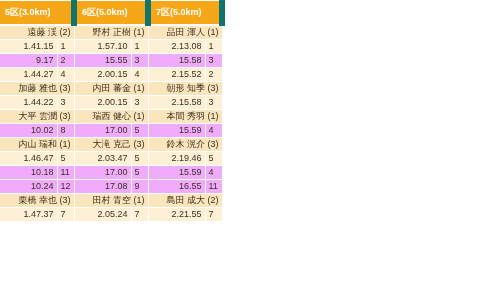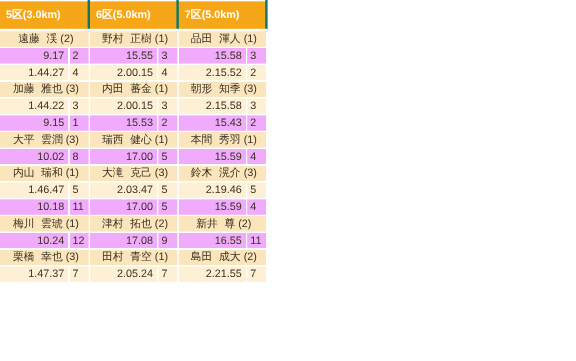--- a/index.html
+++ b/index.html
@@ -22,39 +22,39 @@
   #results-table col.c-name { width: 57px; }
   #results-table col.c-rank { width: 17px; }
 
   #results-table th {
     background: #f5a718;
     color: #ffffff;
     font-size: 9px;
     font-weight: bold;
     text-align: left;
     padding: 5px 4px 5px 5px;
-    border-right: 2px solid #0f766e;
+    border-right: 6px solid #0f766e;
     border-bottom: 2px solid #ffffff;
     letter-spacing: 0px;
     white-space: nowrap;
   }
   #results-table td {
     font-size: 9px;
     color: #3b3021;
     padding: 1px 3px;
     border-right: 1px solid #ffffff;
     border-bottom: 1px solid #ffffff;
     white-space: nowrap;
     overflow: hidden;
     height: 11px;
     line-height: 11px;
   }
   tr.runner-row td {
     background: #fae5bc;
-    text-align: center;
+    text-align: right;
     padding-left: 5px;
     margin-left: 20px;
   }
   tr.time-row td.split,
   tr.lap-row td.split {
     text-align: right;
     padding-right: 6px;
   }
   tr.time-row td.rank,
   tr.lap-row td.rank {
@@ -87,20 +87,28 @@
       <th colspan="2" class="sep">6区(5.0km)</th>
       <th colspan="2">7区(5.0km)</th>
     </tr>
   </thead>
   <tbody id="table-body">
       <tr class="runner-row">
         <td colspan="2" class="name sep"><span class="nm-sur">遠藤</span> <span class="nm-giv">渓</span> <span class="nm-yr">(2)</span></td>
         <td colspan="2" class="name sep"><span class="nm-sur">野村</span> <span class="nm-giv">正樹</span> <span class="nm-yr">(1)</span></td>
         <td colspan="2" class="name"><span class="nm-sur">品田</span> <span class="nm-giv">渾人</span> <span class="nm-yr">(1)</span></td>
       </tr>
+      <tr class="time-row">
+        <td class="split">1.41.15</td>
+        <td class="rank sep">1</td>
+        <td class="split">1.57.10</td>
+        <td class="rank sep">1</td>
+        <td class="split">2.13.08</td>
+        <td class="rank">1</td>
+      </tr>
       <tr class="lap-row">
         <td class="split">9.17</td>
         <td class="rank sep">2</td>
         <td class="split">15.55</td>
         <td class="rank sep">3</td>
         <td class="split">15.58</td>
         <td class="rank">3</td>
       </tr>
       <tr class="time-row">
         <td class="split">1.44.27</td>
@@ -115,28 +123,20 @@
         <td colspan="2" class="name sep"><span class="nm-sur">内田</span> <span class="nm-giv">蕃金</span> <span class="nm-yr">(1)</span></td>
         <td colspan="2" class="name"><span class="nm-sur">朝形</span> <span class="nm-giv">知季</span> <span class="nm-yr">(3)</span></td>
       </tr>
       <tr class="time-row">
         <td class="split">1.44.22</td>
         <td class="rank sep">3</td>
         <td class="split">2.00.15</td>
         <td class="rank sep">3</td>
         <td class="split">2.15.58</td>
         <td class="rank">3</td>
-      </tr>
-      <tr class="lap-row">
-        <td class="split">9.15</td>
-        <td class="rank sep">1</td>
-        <td class="split">15.53</td>
-        <td class="rank sep">2</td>
-        <td class="split">15.43</td>
-        <td class="rank">2</td>
       </tr>
       <tr class="runner-row">
         <td colspan="2" class="name sep"><span class="nm-sur">大平</span> <span class="nm-giv">雲潤</span> <span class="nm-yr">(3)</span></td>
         <td colspan="2" class="name sep"><span class="nm-sur">瑞西</span> <span class="nm-giv">健心</span> <span class="nm-yr">(1)</span></td>
         <td colspan="2" class="name"><span class="nm-sur">本間</span> <span class="nm-giv">秀羽</span> <span class="nm-yr">(1)</span></td>
       </tr>
       <tr class="lap-row">
         <td class="split">10.02</td>
         <td class="rank sep">8</td>
         <td class="split">17.00</td>
@@ -158,25 +158,20 @@
         <td class="rank">5</td>
       </tr>
       <tr class="lap-row">
         <td class="split">10.18</td>
         <td class="rank sep">11</td>
         <td class="split">17.00</td>
         <td class="rank sep">5</td>
         <td class="split">15.59</td>
         <td class="rank">4</td>
       </tr>
-      <tr class="runner-row">
-        <td colspan="2" class="name sep"><span class="nm-sur">梅川</span> <span class="nm-giv">雲琥</span> <span class="nm-yr">(1)</span></td>
-        <td colspan="2" class="name sep"><span class="nm-sur">津村</span> <span class="nm-giv">拓也</span> <span class="nm-yr">(2)</span></td>
-        <td colspan="2" class="name"><span class="nm-sur">新井</span> <span class="nm-giv">尊</span> <span class="nm-yr">(2)</span></td>
-      </tr>
       <tr class="lap-row">
         <td class="split">10.24</td>
         <td class="rank sep">12</td>
         <td class="split">17.08</td>
         <td class="rank sep">9</td>
         <td class="split">16.55</td>
         <td class="rank">11</td>
       </tr>
       <tr class="runner-row">
         <td colspan="2" class="name sep"><span class="nm-sur">栗橋</span> <span class="nm-giv">幸也</span> <span class="nm-yr">(3)</span></td>

